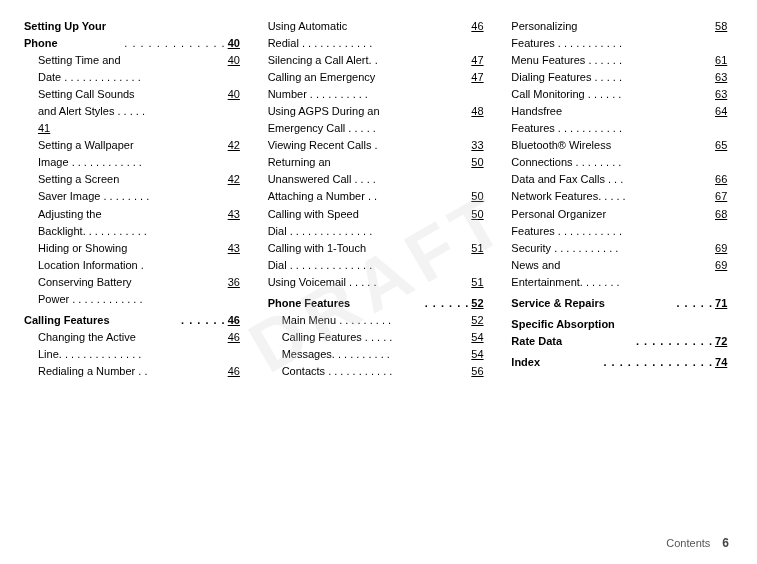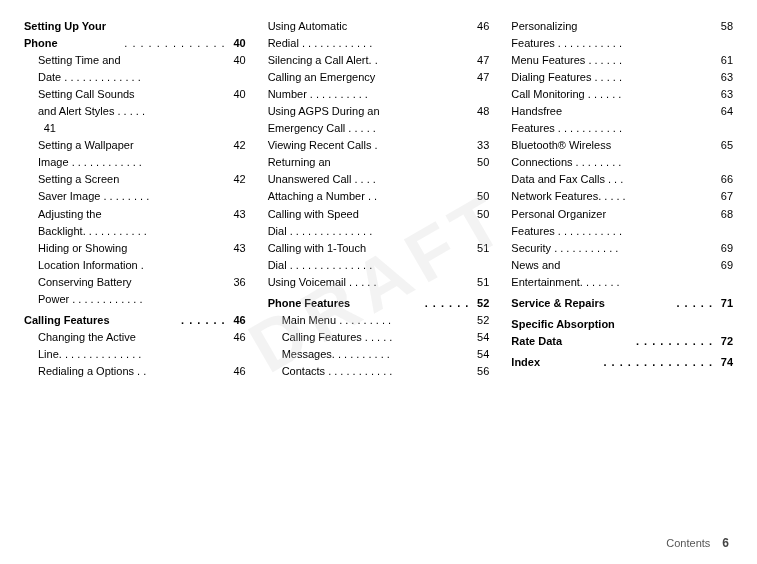--- a/index.html
+++ b/index.html
@@ -42,21 +42,22 @@
     .toc-item .label {
       flex: 1;
     }
     .toc-item .dots {
       flex: 0 0 auto;
       letter-spacing: 1px;
       padding: 0 2px;
     }
     .toc-item .page-num {
       min-width: 18px;
-      text-align: right;
+      text-align: left;
+      text-decoration: underline;
     }
     .toc-item.indent {
       padding-left: 14px;
     }
     .footer {
       position: absolute;
       bottom: 14px;
       right: 28px;
       font-size: 11px;
       color: #444;
@@ -143,21 +144,21 @@
         <div class="toc-item">
           <span class="label bold">Calling Features</span>
           <span class="dots bold"> . . . . . .</span>
           <span class="page-num bold">46</span>
         </div>
         <div class="toc-item indent">
           <span class="label">Changing the Active<br>Line. . . . . . . . . . . . . .</span>
           <span class="page-num">46</span>
         </div>
         <div class="toc-item indent">
-          <span class="label">Redialing a Options  . .</span>
+          <span class="label">Redialing a Number  . .</span>
           <span class="page-num">46</span>
         </div>
       </div>
     </div>
 
     <div class="col">
       <div class="toc-section">
         <div class="toc-item">
           <span class="label">Using Automatic<br>Redial . . . . . . . . . . . .</span>
           <span class="page-num">46</span>

